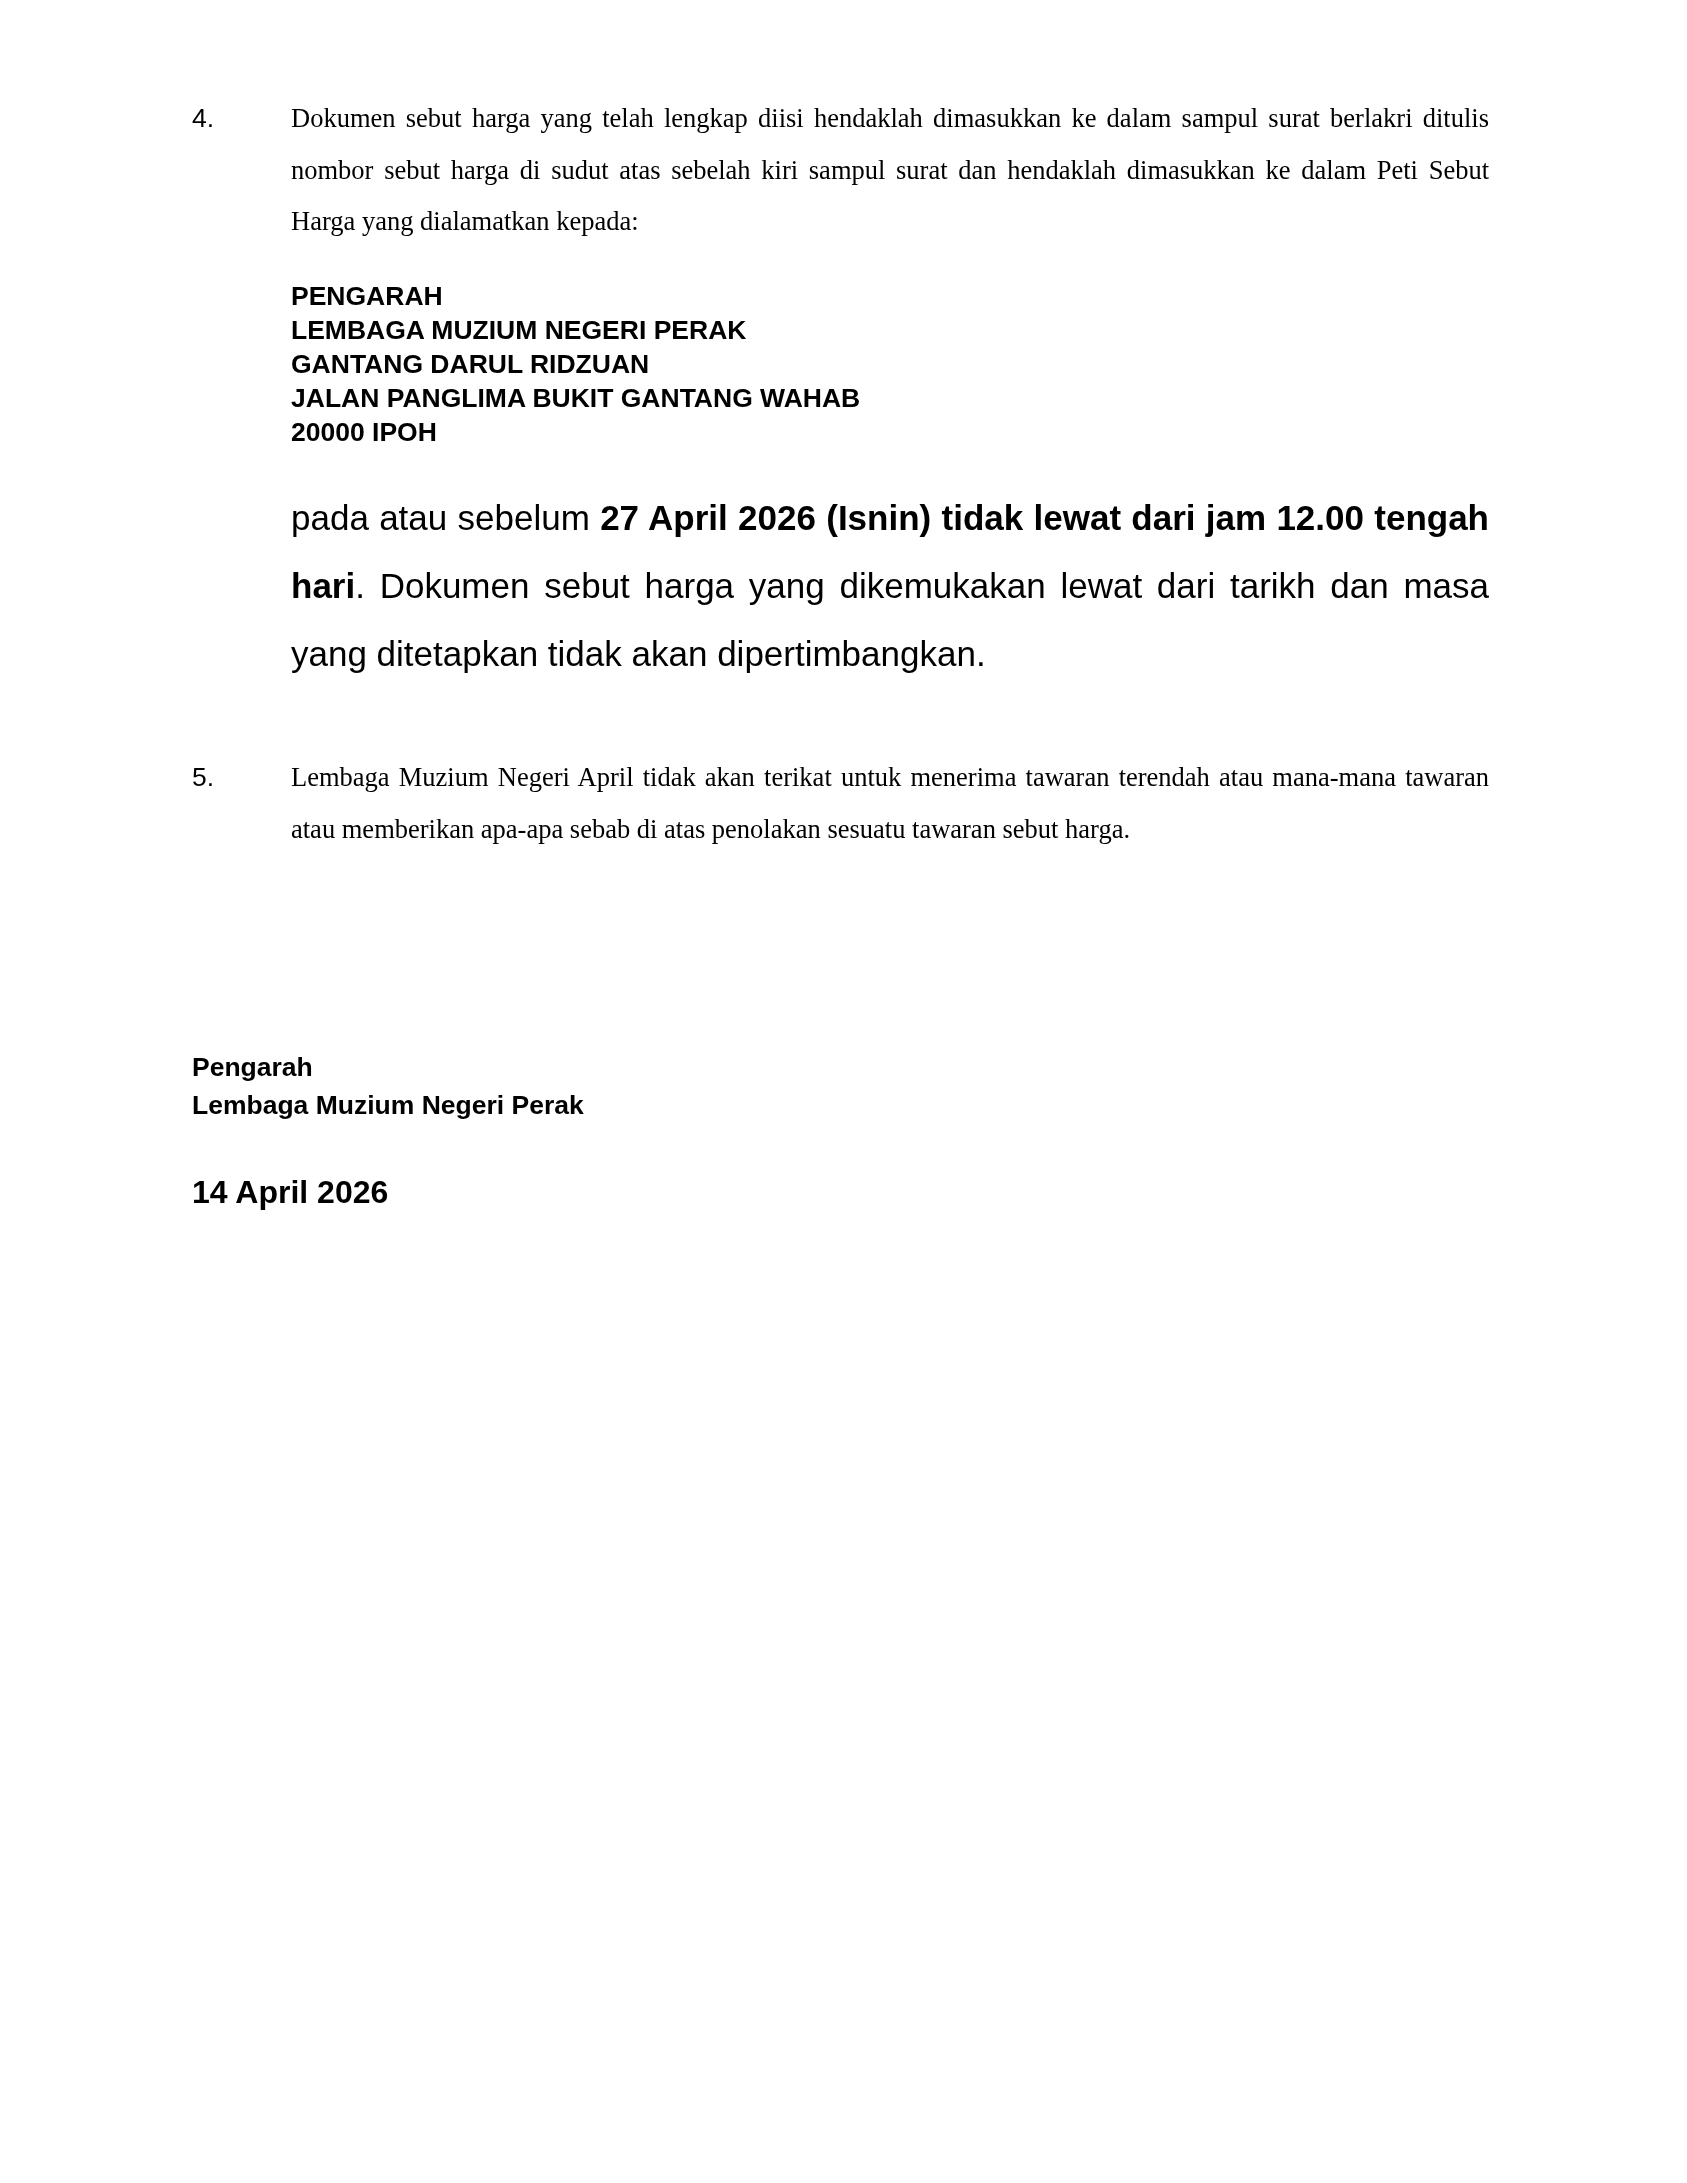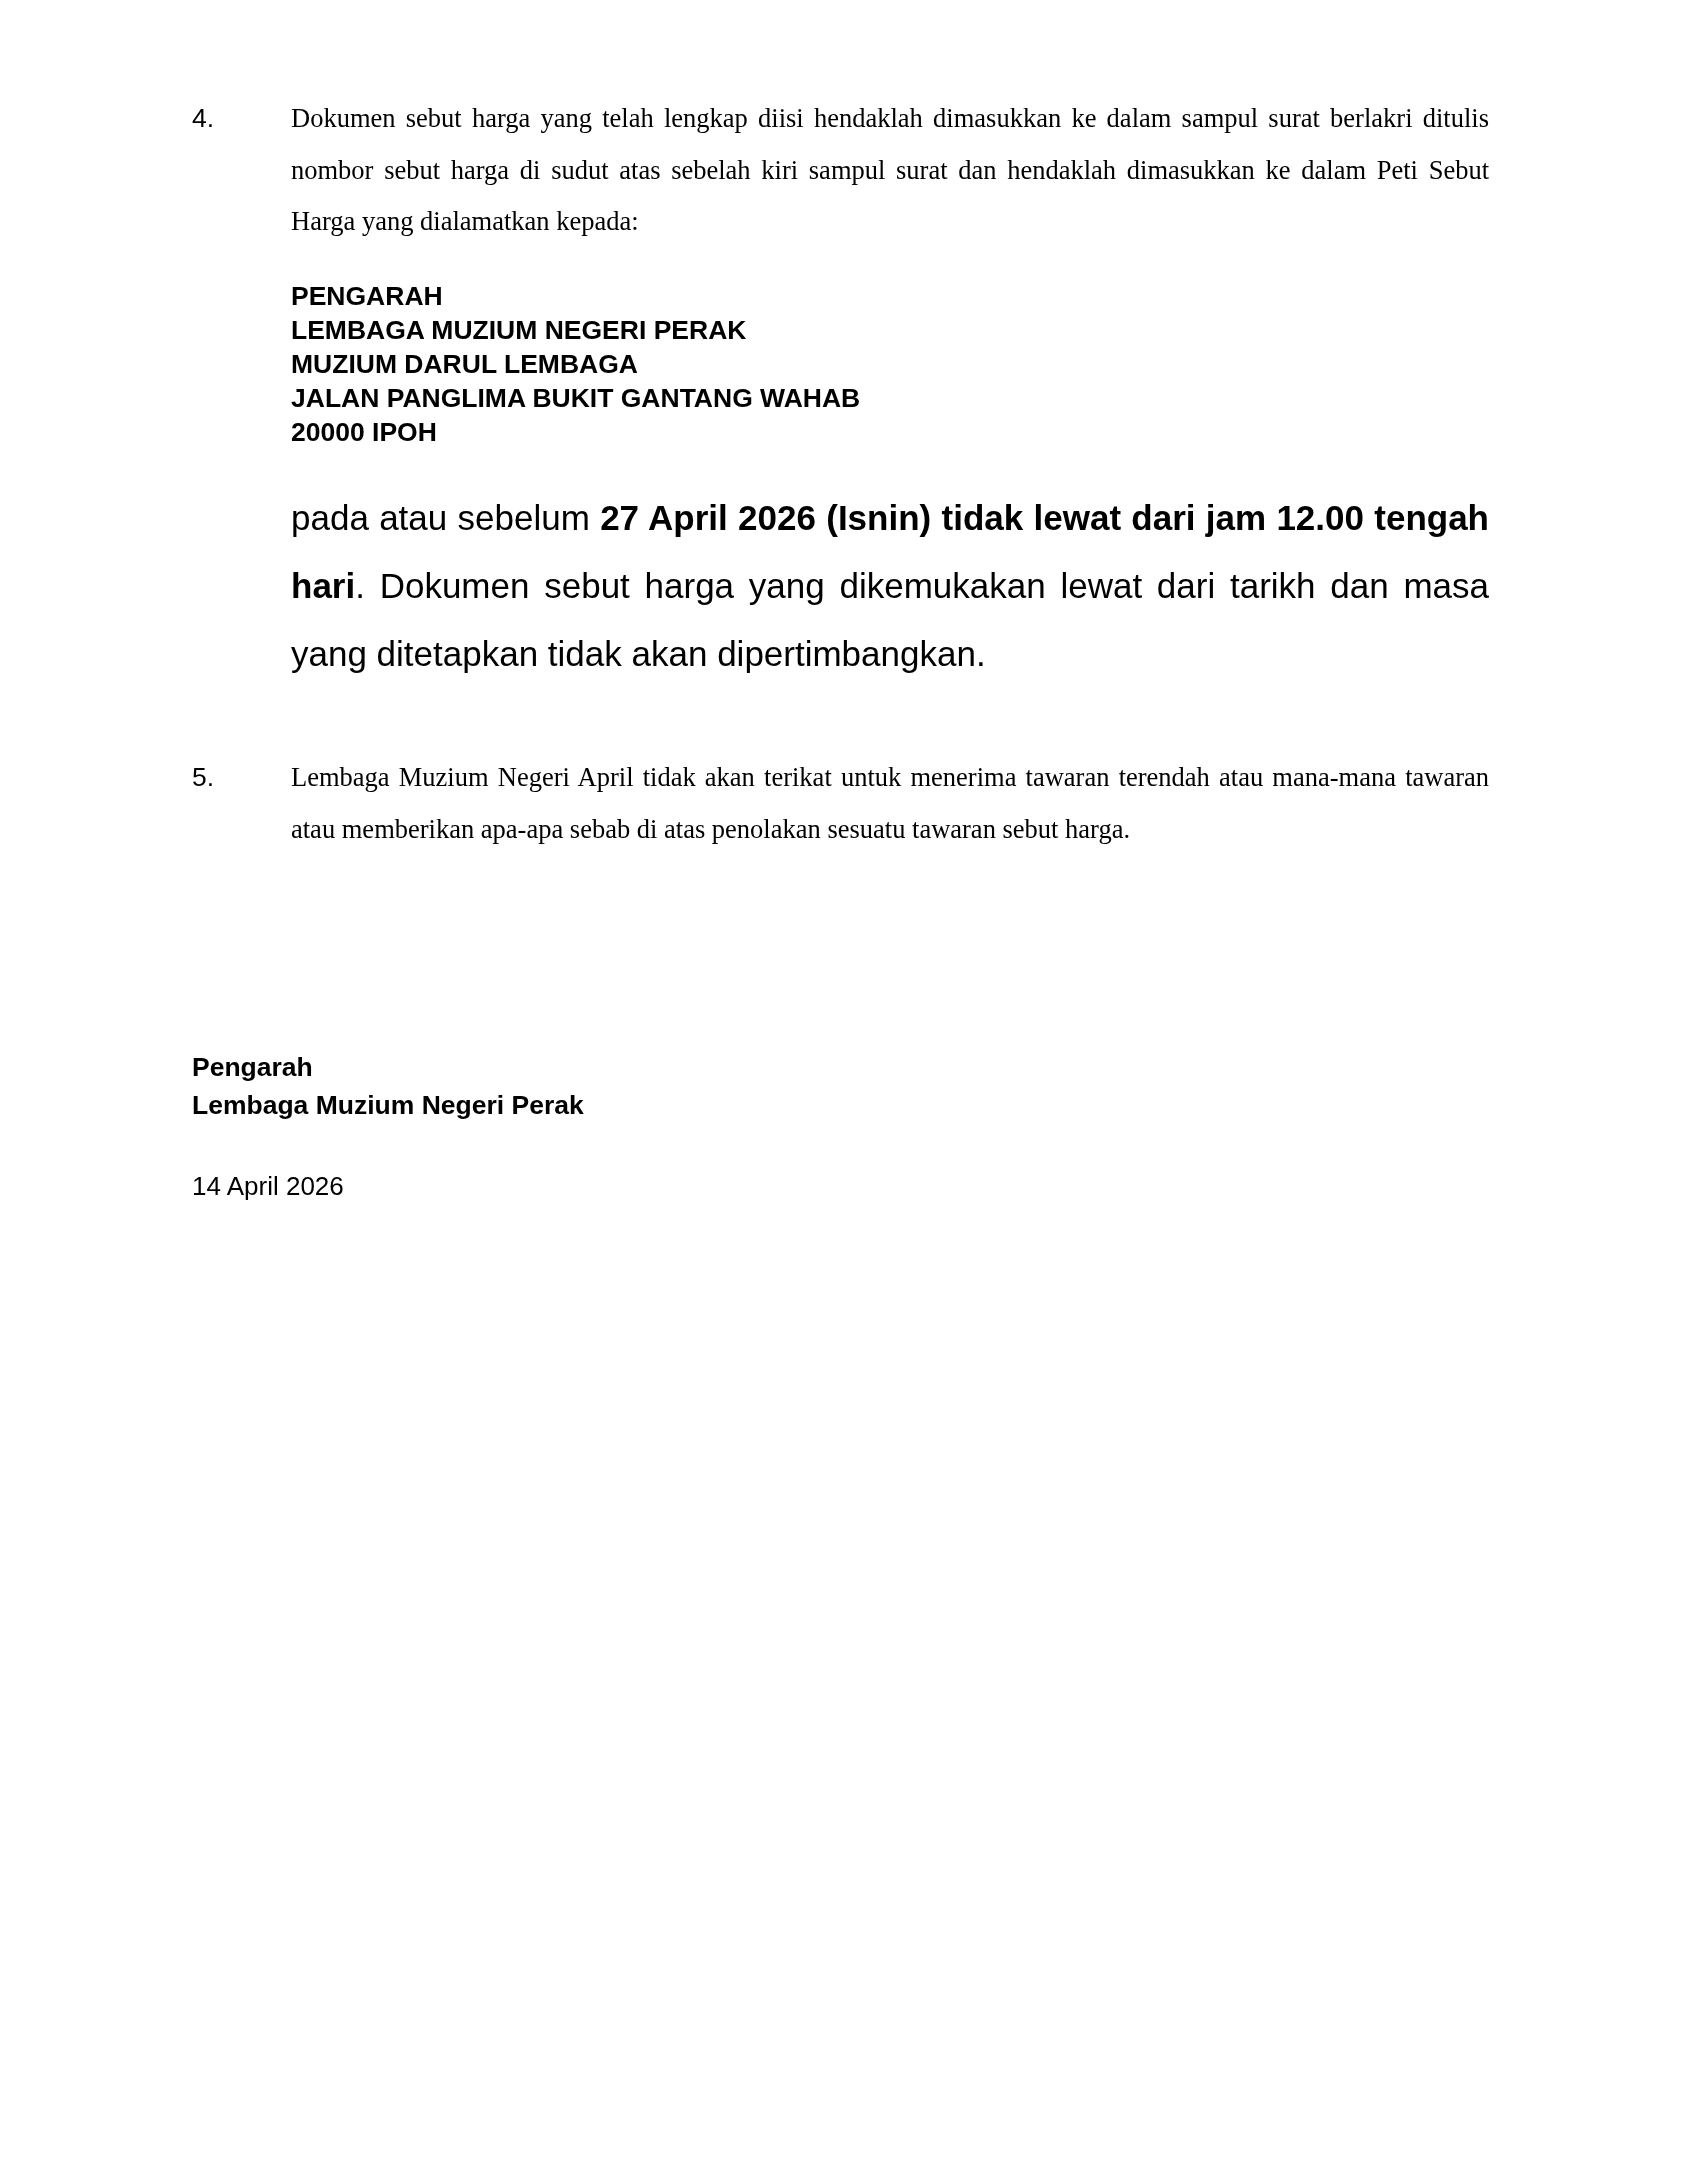--- a/index.html
+++ b/index.html
@@ -68,41 +68,41 @@
   .gap-1 { height: 64px; }
   .gap-2 { height: 192px; }
 
   .sign-block {
     font-weight: bold;
     font-size: 26.5px;
     line-height: 1.45;
     margin-left: 0;
   }
   .sign-date {
-    font-weight: normal;
-    font-size: 26px;
+    font-weight: bold;
+    font-size: 32px;
     margin-top: 37px;
   }
 </style>
 </head>
 <body>
 
 <div class="page">
   <div class="doc-body">
 
     <div class="clause">
       <div class="clause-num">4.</div>
       <div class="clause-text">Dokumen sebut harga yang telah lengkap diisi hendaklah dimasukkan ke dalam sampul surat berlakri ditulis nombor sebut harga di sudut atas sebelah kiri sampul surat dan hendaklah dimasukkan ke dalam Peti Sebut Harga yang dialamatkan kepada:</div>
     </div>
 
     <div class="indent-block">
       <div class="addr">
         <div>PENGARAH</div>
         <div>LEMBAGA MUZIUM NEGERI PERAK</div>
-        <div>MUZIUM DARUL LEMBAGA</div>
+        <div>GANTANG DARUL RIDZUAN</div>
         <div>JALAN PANGLIMA BUKIT GANTANG WAHAB</div>
         <div>20000 IPOH</div>
       </div>
 
       <div class="para-justify">
         <span>pada atau sebelum </span><span class="b">27 April 2026 (Isnin) tidak lewat dari jam 12.00 tengah hari</span><span>. Dokumen sebut harga yang dikemukakan lewat dari tarikh dan masa yang ditetapkan tidak akan dipertimbangkan.</span>
       </div>
     </div>
 
     <div class="gap-1"></div>

